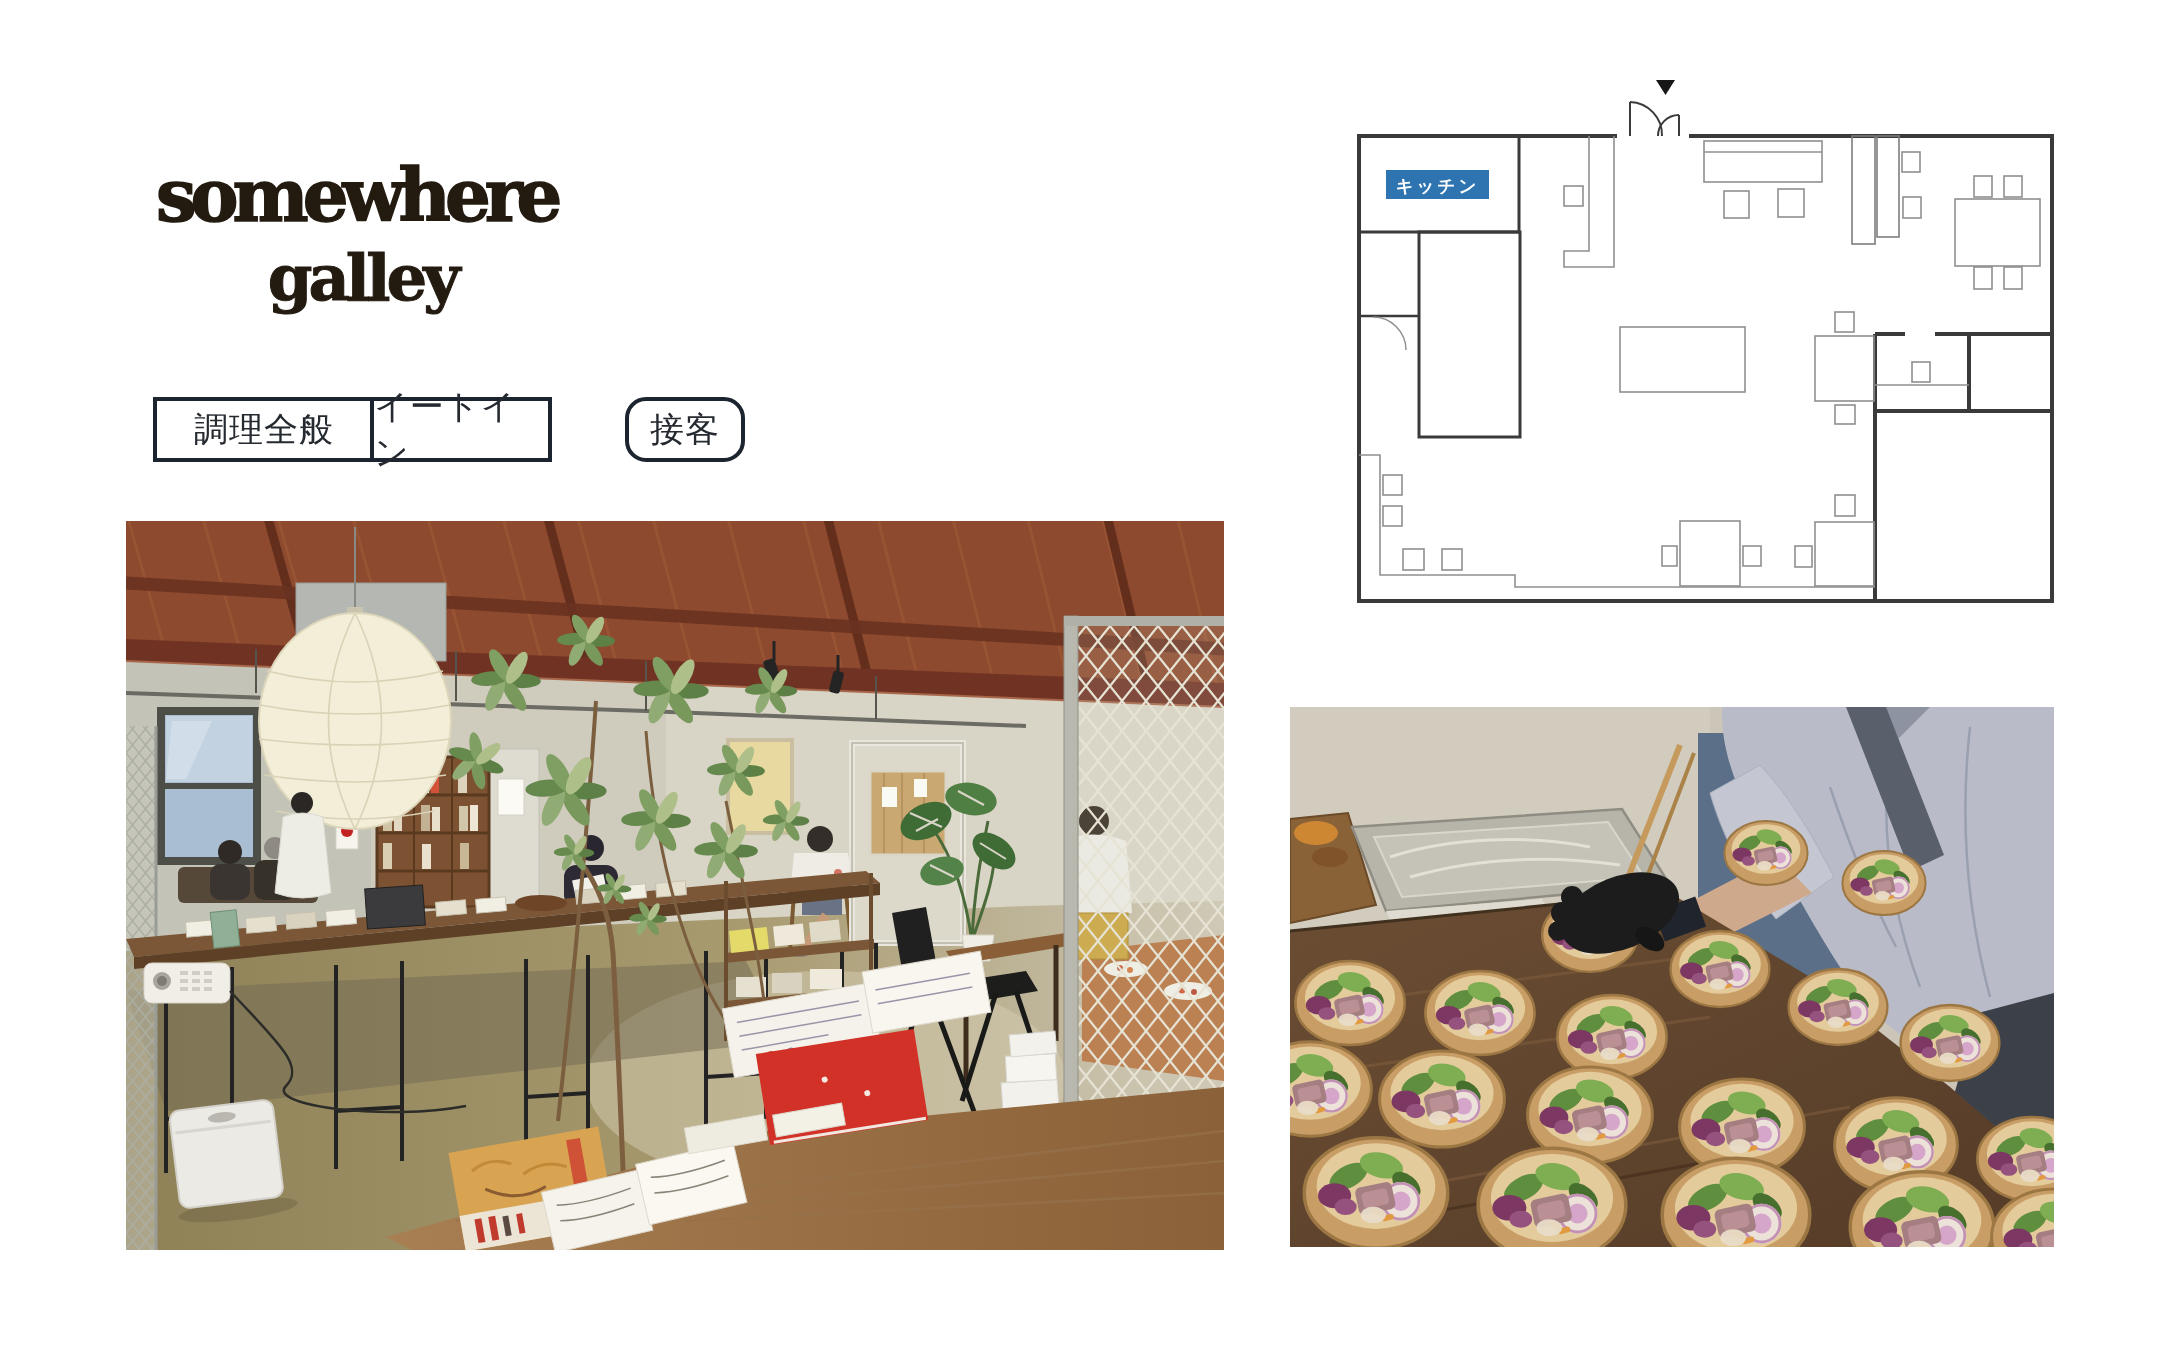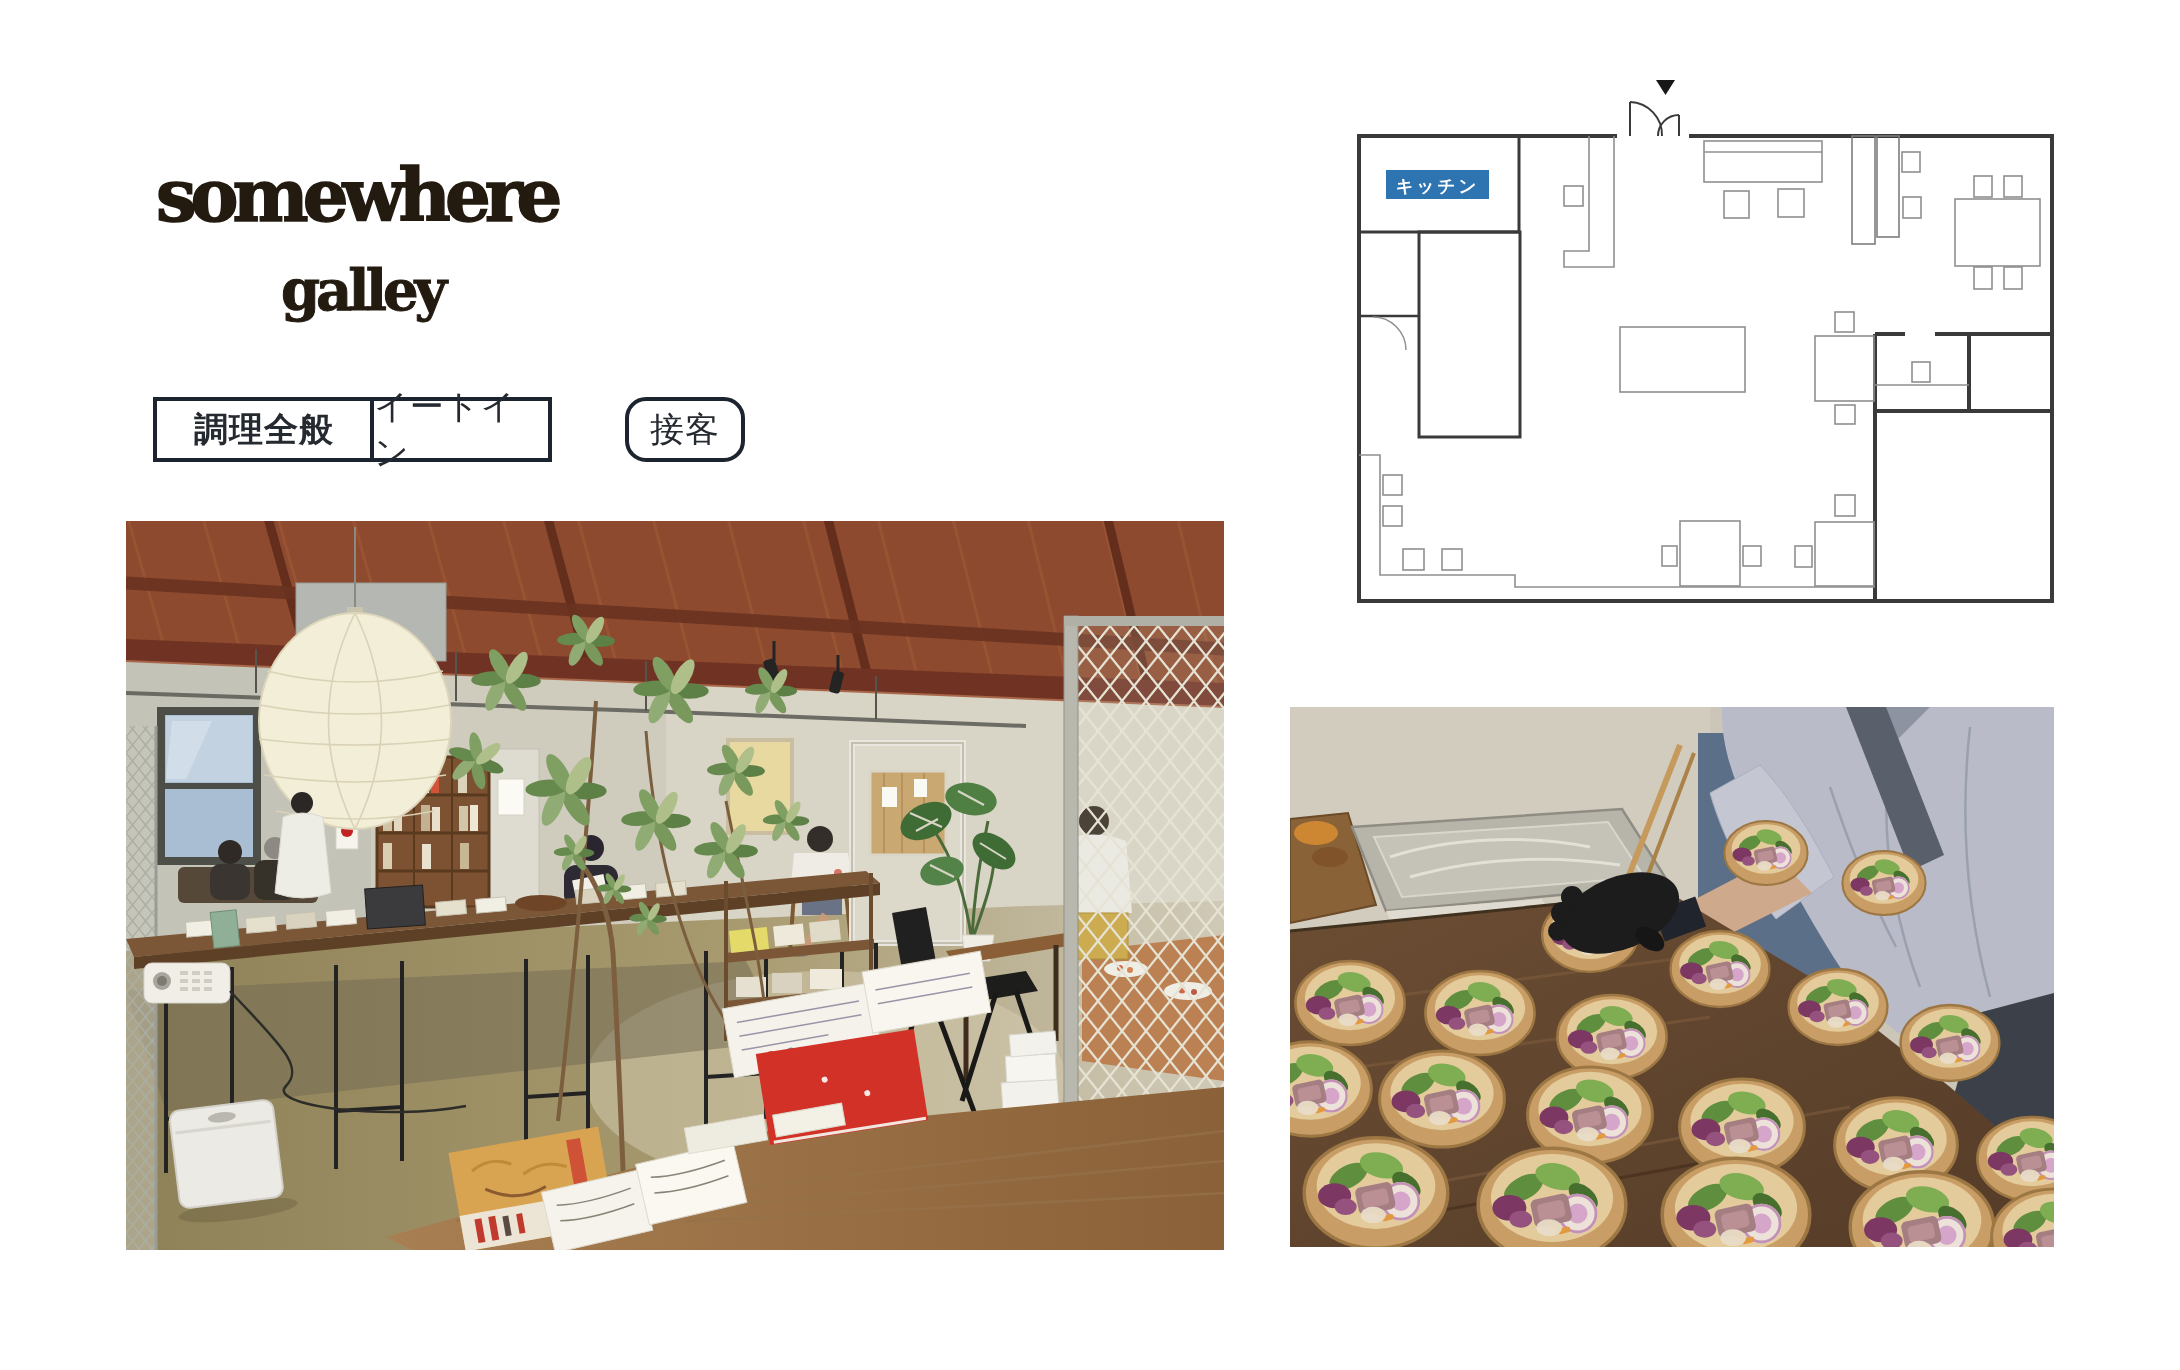--- a/index.html
+++ b/index.html
@@ -4,27 +4,27 @@
 <style>
   html,body{margin:0;padding:0;background:#ffffff;}
   #canvas{position:relative;width:2180px;height:1370px;background:#ffffff;overflow:hidden;
           font-family:"Liberation Sans","DejaVu Sans",sans-serif;}
   .abs{position:absolute;}
   
   .logo-line1{left:156px;top:160px;font-family:"DejaVu Serif","Liberation Serif",serif;
     font-weight:900;font-size:72px;letter-spacing:-6px;line-height:1;color:#231a10;
     -webkit-text-stroke:1.5px #231a10;}
   .logo-line2{left:252px;top:246px;width:220px;text-align:center;
-    font-family:"DejaVu Serif","Liberation Serif",serif;font-weight:900;font-size:56px;
-    letter-spacing:-4px;line-height:1;color:#231a10;margin-top:16px;-webkit-text-stroke:1px #231a10;}
+    font-family:"DejaVu Serif","Liberation Serif",serif;font-weight:900;font-size:64px;
+    letter-spacing:-4px;line-height:1;color:#231a10;-webkit-text-stroke:1px #231a10;}
   
   .tag{top:397px;height:65px;box-sizing:border-box;border:4px solid #1c2430;background:#fff;
     color:#252a31;font-size:34px;letter-spacing:1px;display:flex;align-items:center;
     justify-content:center;}
-  .tag1{left:153px;width:222px;font-weight:bold;}
+  .tag1{left:153px;width:222px;}
   .tag2{left:370px;width:182px;}
   .tag3{left:625px;width:120px;border-radius:21px;}
   svg{display:block;}
   text.kitchen{font-family:"Liberation Sans","DejaVu Sans",sans-serif;font-weight:bold;}
 </style>
 </head>
 <body>
 
 <div id="canvas">
 

